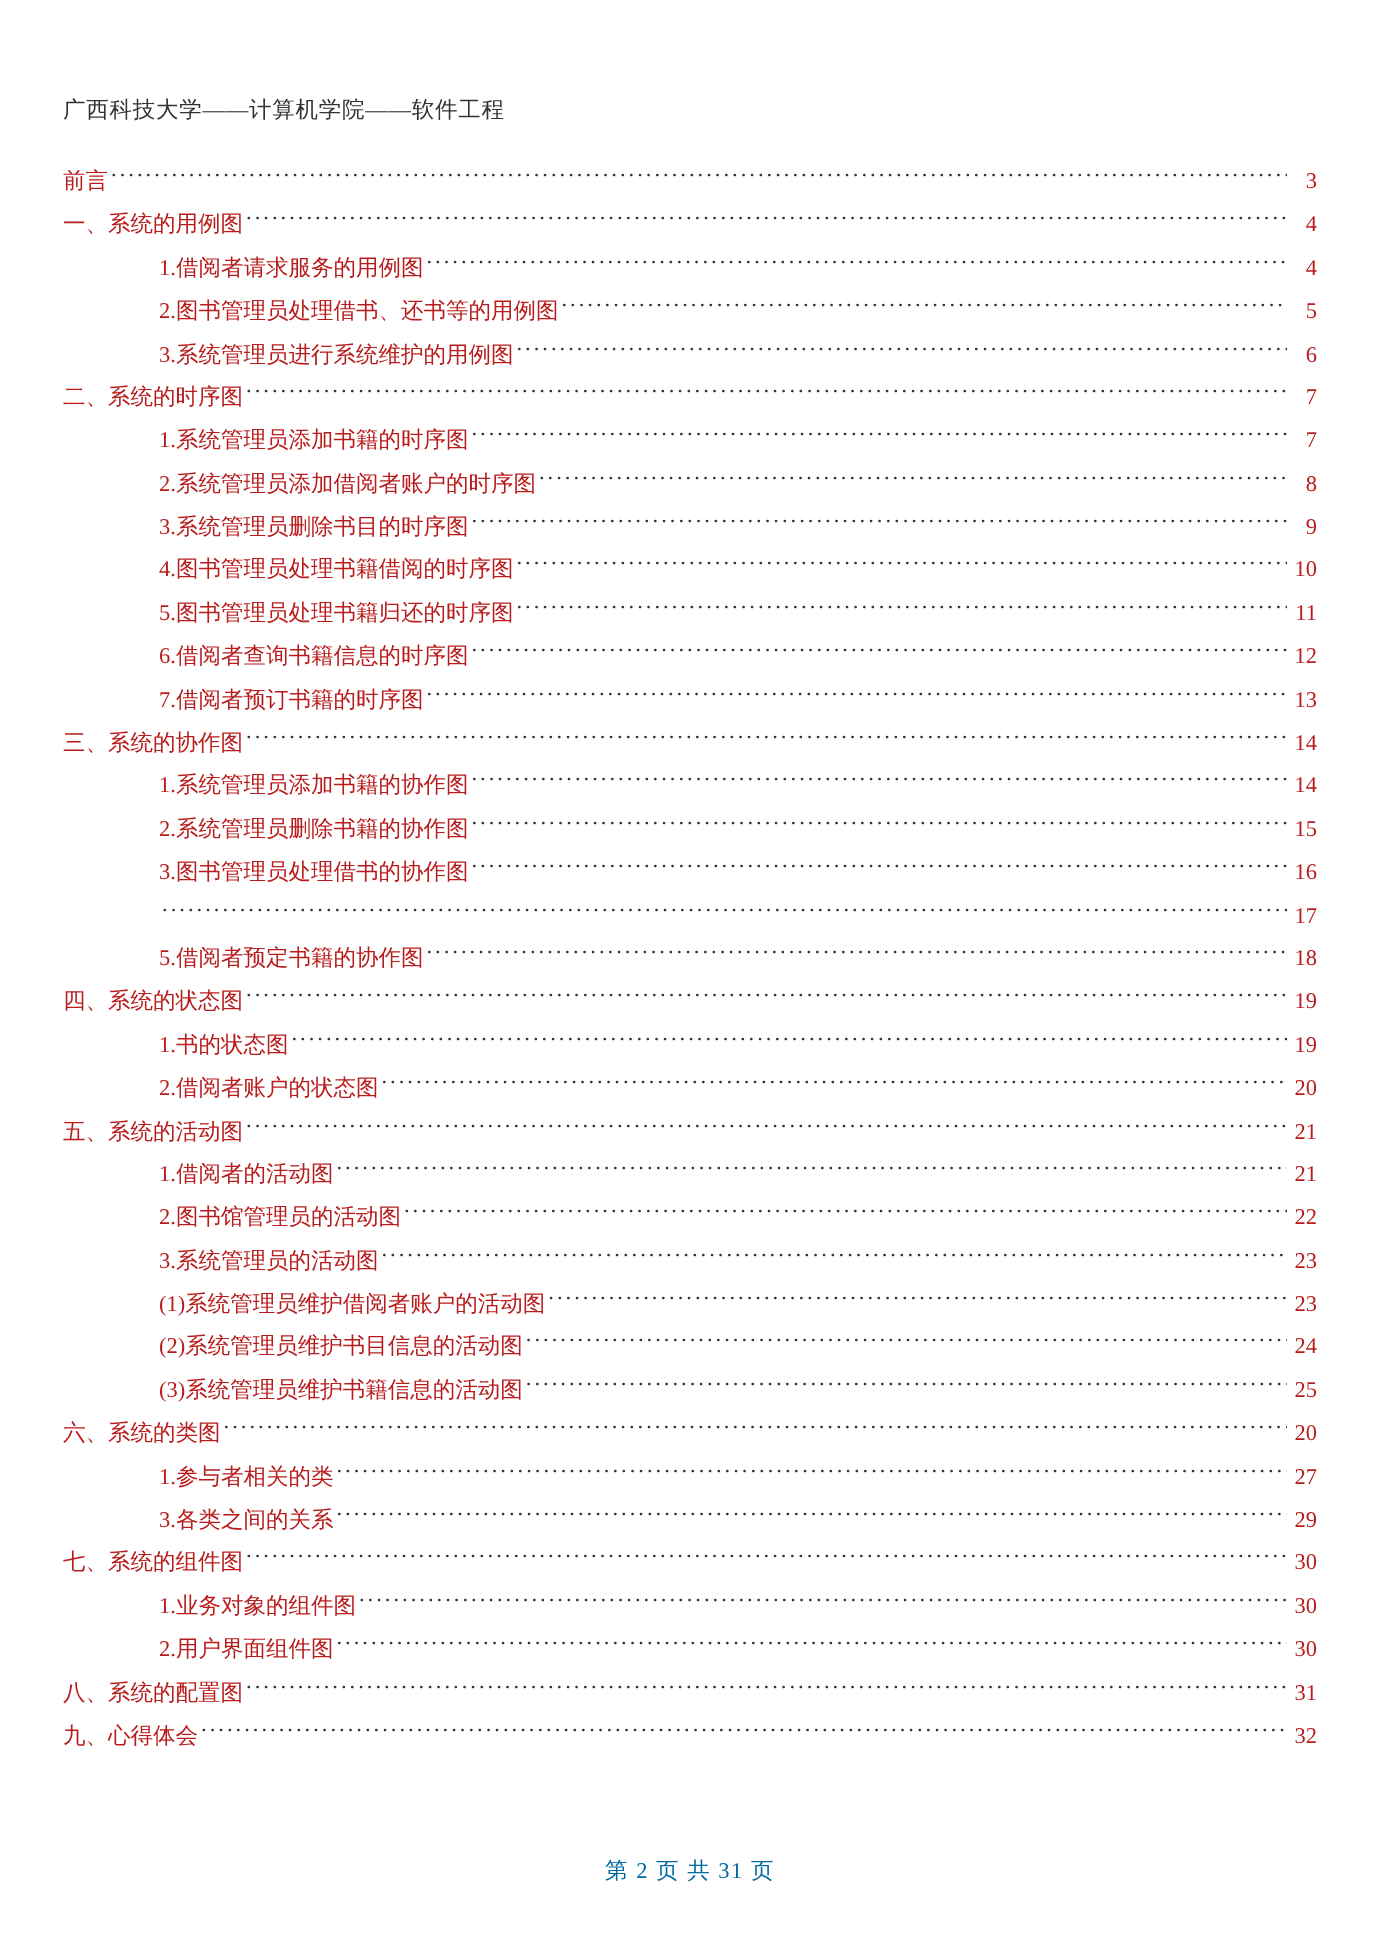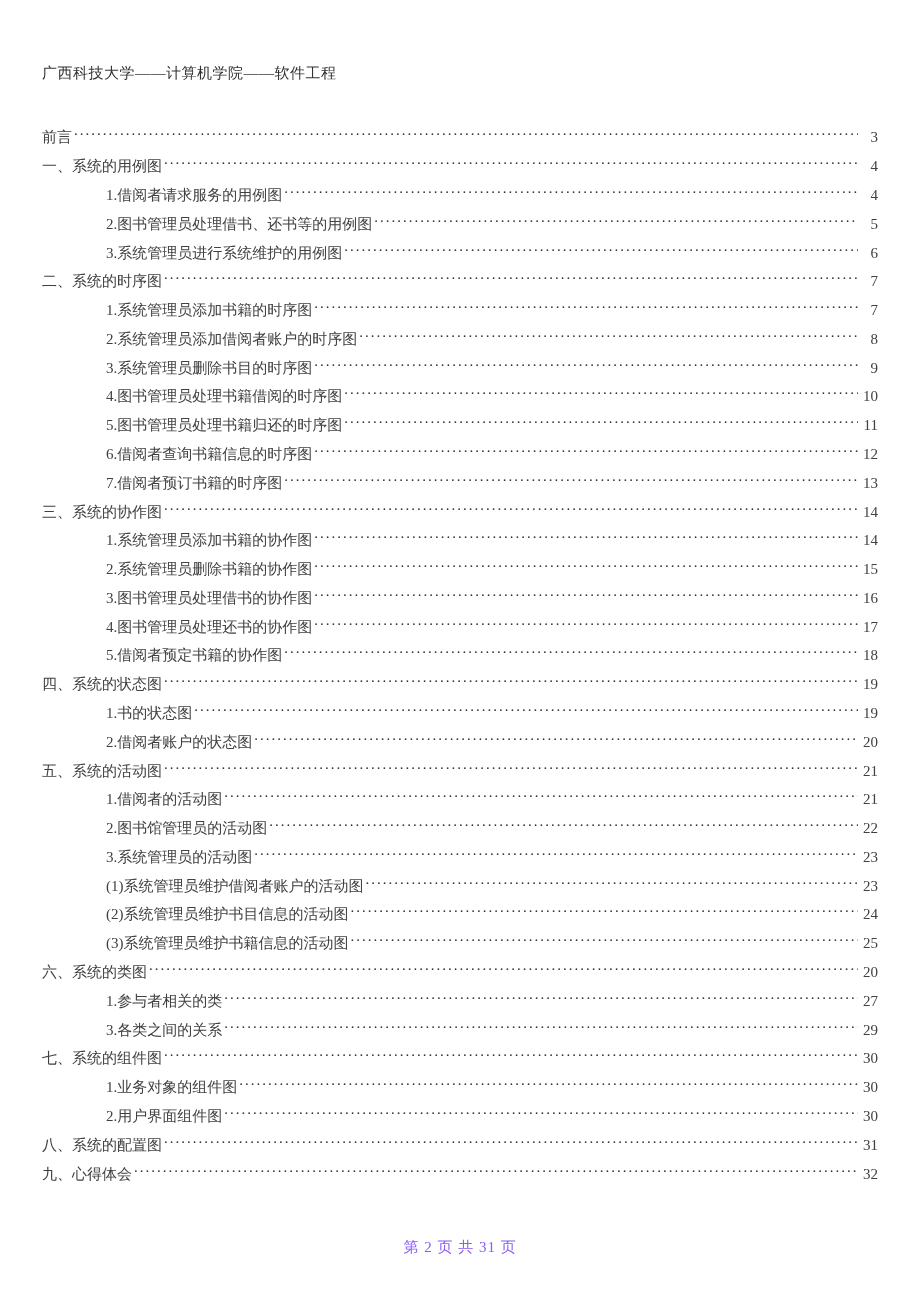--- a/index.html
+++ b/index.html
@@ -12,26 +12,26 @@
       height: 1302px;
       position: relative;
     }
     .page {
       padding: 64px 42px 60px 42px;
       width: 100%;
     }
     .header {
       font-size: 15px;
       color: #333;
-      margin-bottom: 40px;
+      margin-bottom: 24px;
       letter-spacing: 0.5px;
     }
     .toc {
       font-size: 15px;
-      color: #404040;
+      color: #b91c1c;
     }
     .toc-row {
       display: flex;
       align-items: baseline;
       margin: 0;
       padding: 2.4px 0;
       line-height: 1.6;
       white-space: nowrap;
     }
     .toc-row.level-0 {
@@ -68,21 +68,21 @@
       min-width: 18px;
     }
     .footer {
       position: absolute;
       bottom: 45px;
       left: 0;
       right: 0;
       text-align: center;
       font-size: 15px;
       letter-spacing: 1px;
-      color: #8b5cf6;
+      color: #0369a1;
     }
   </style>
 </head>
 <body>
 
 <div class="page">
   <div class="header">广西科技大学——计算机学院——软件工程</div>
   <div class="toc" id="toc-container">
       <div class="toc-row level-0">
         <span class="toc-title">前言</span>
@@ -163,21 +163,20 @@
         <span class="toc-title">2.系统管理员删除书籍的协作图</span>
         <span class="toc-leader"></span>
         <span class="toc-page">15</span>
       </div>
       <div class="toc-row level-1">
         <span class="toc-title">3.图书管理员处理借书的协作图</span>
         <span class="toc-leader"></span>
         <span class="toc-page">16</span>
       </div>
       <div class="toc-row level-1">
-        <span class="toc-title">4.图书管理员处理还书的协作图</span>
         <span class="toc-leader"></span>
         <span class="toc-page">17</span>
       </div>
       <div class="toc-row level-1">
         <span class="toc-title">5.借阅者预定书籍的协作图</span>
         <span class="toc-leader"></span>
         <span class="toc-page">18</span>
       </div>
       <div class="toc-row level-0">
         <span class="toc-title">四、系统的状态图</span>

